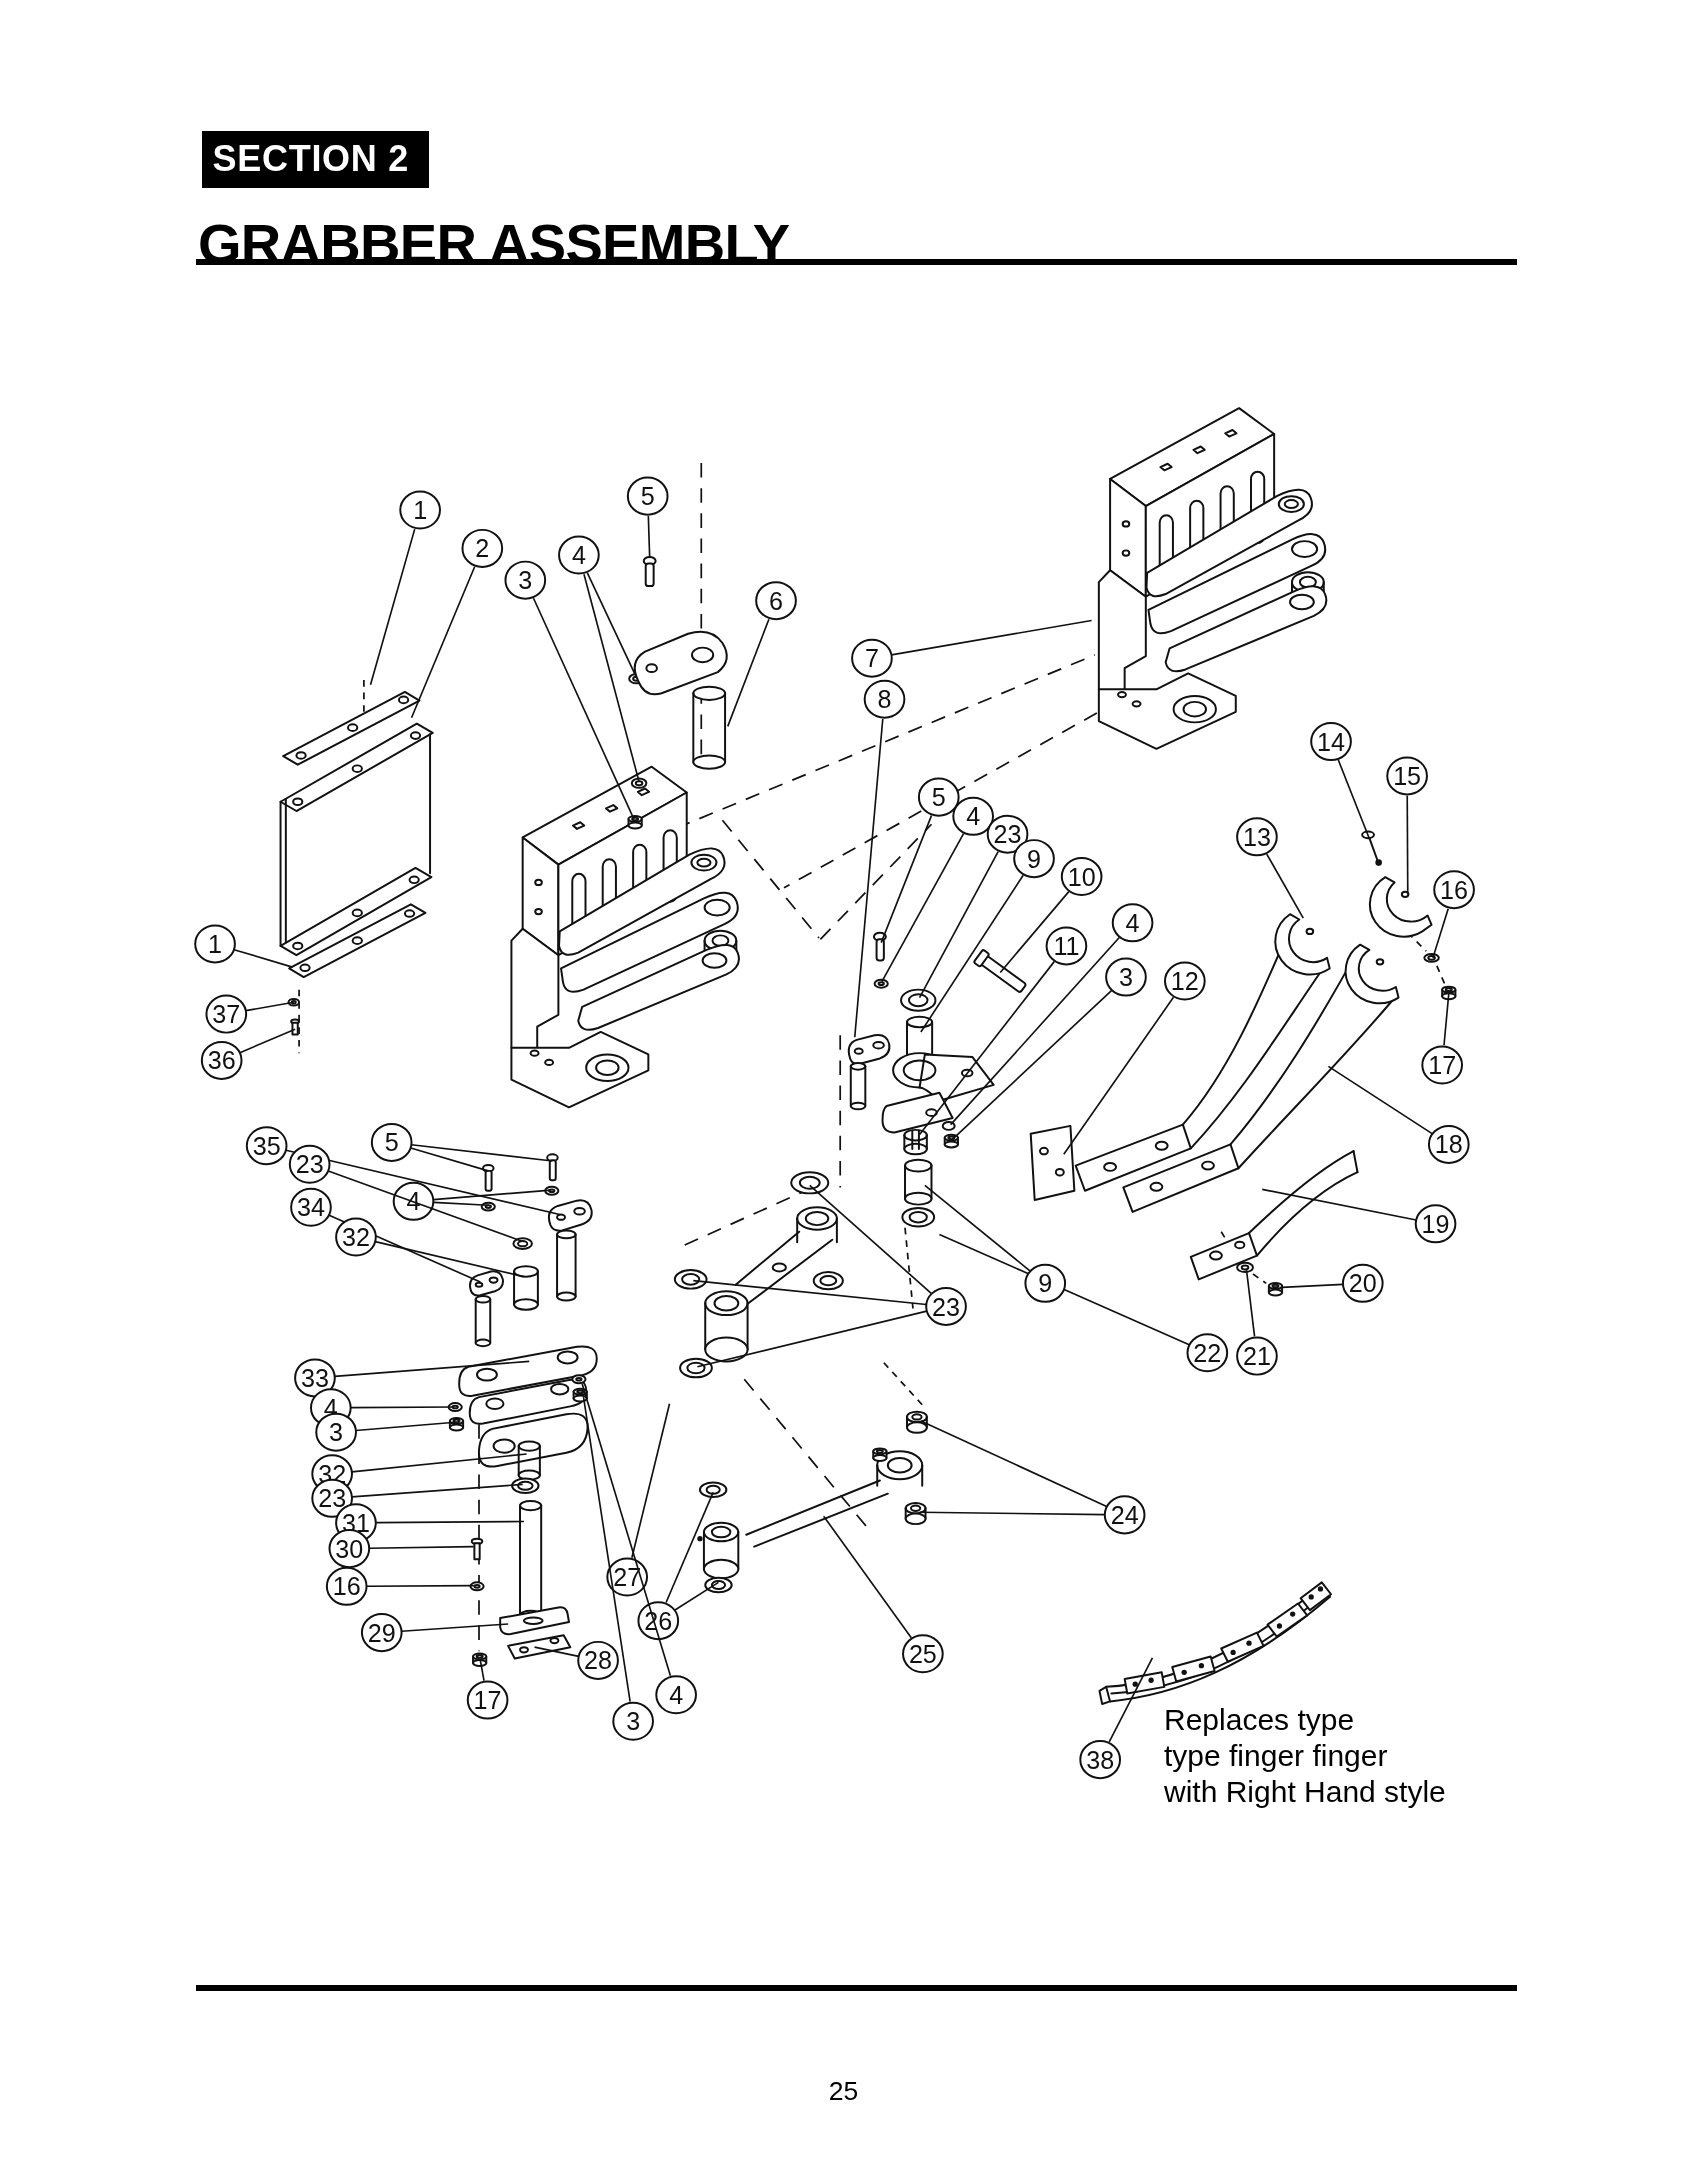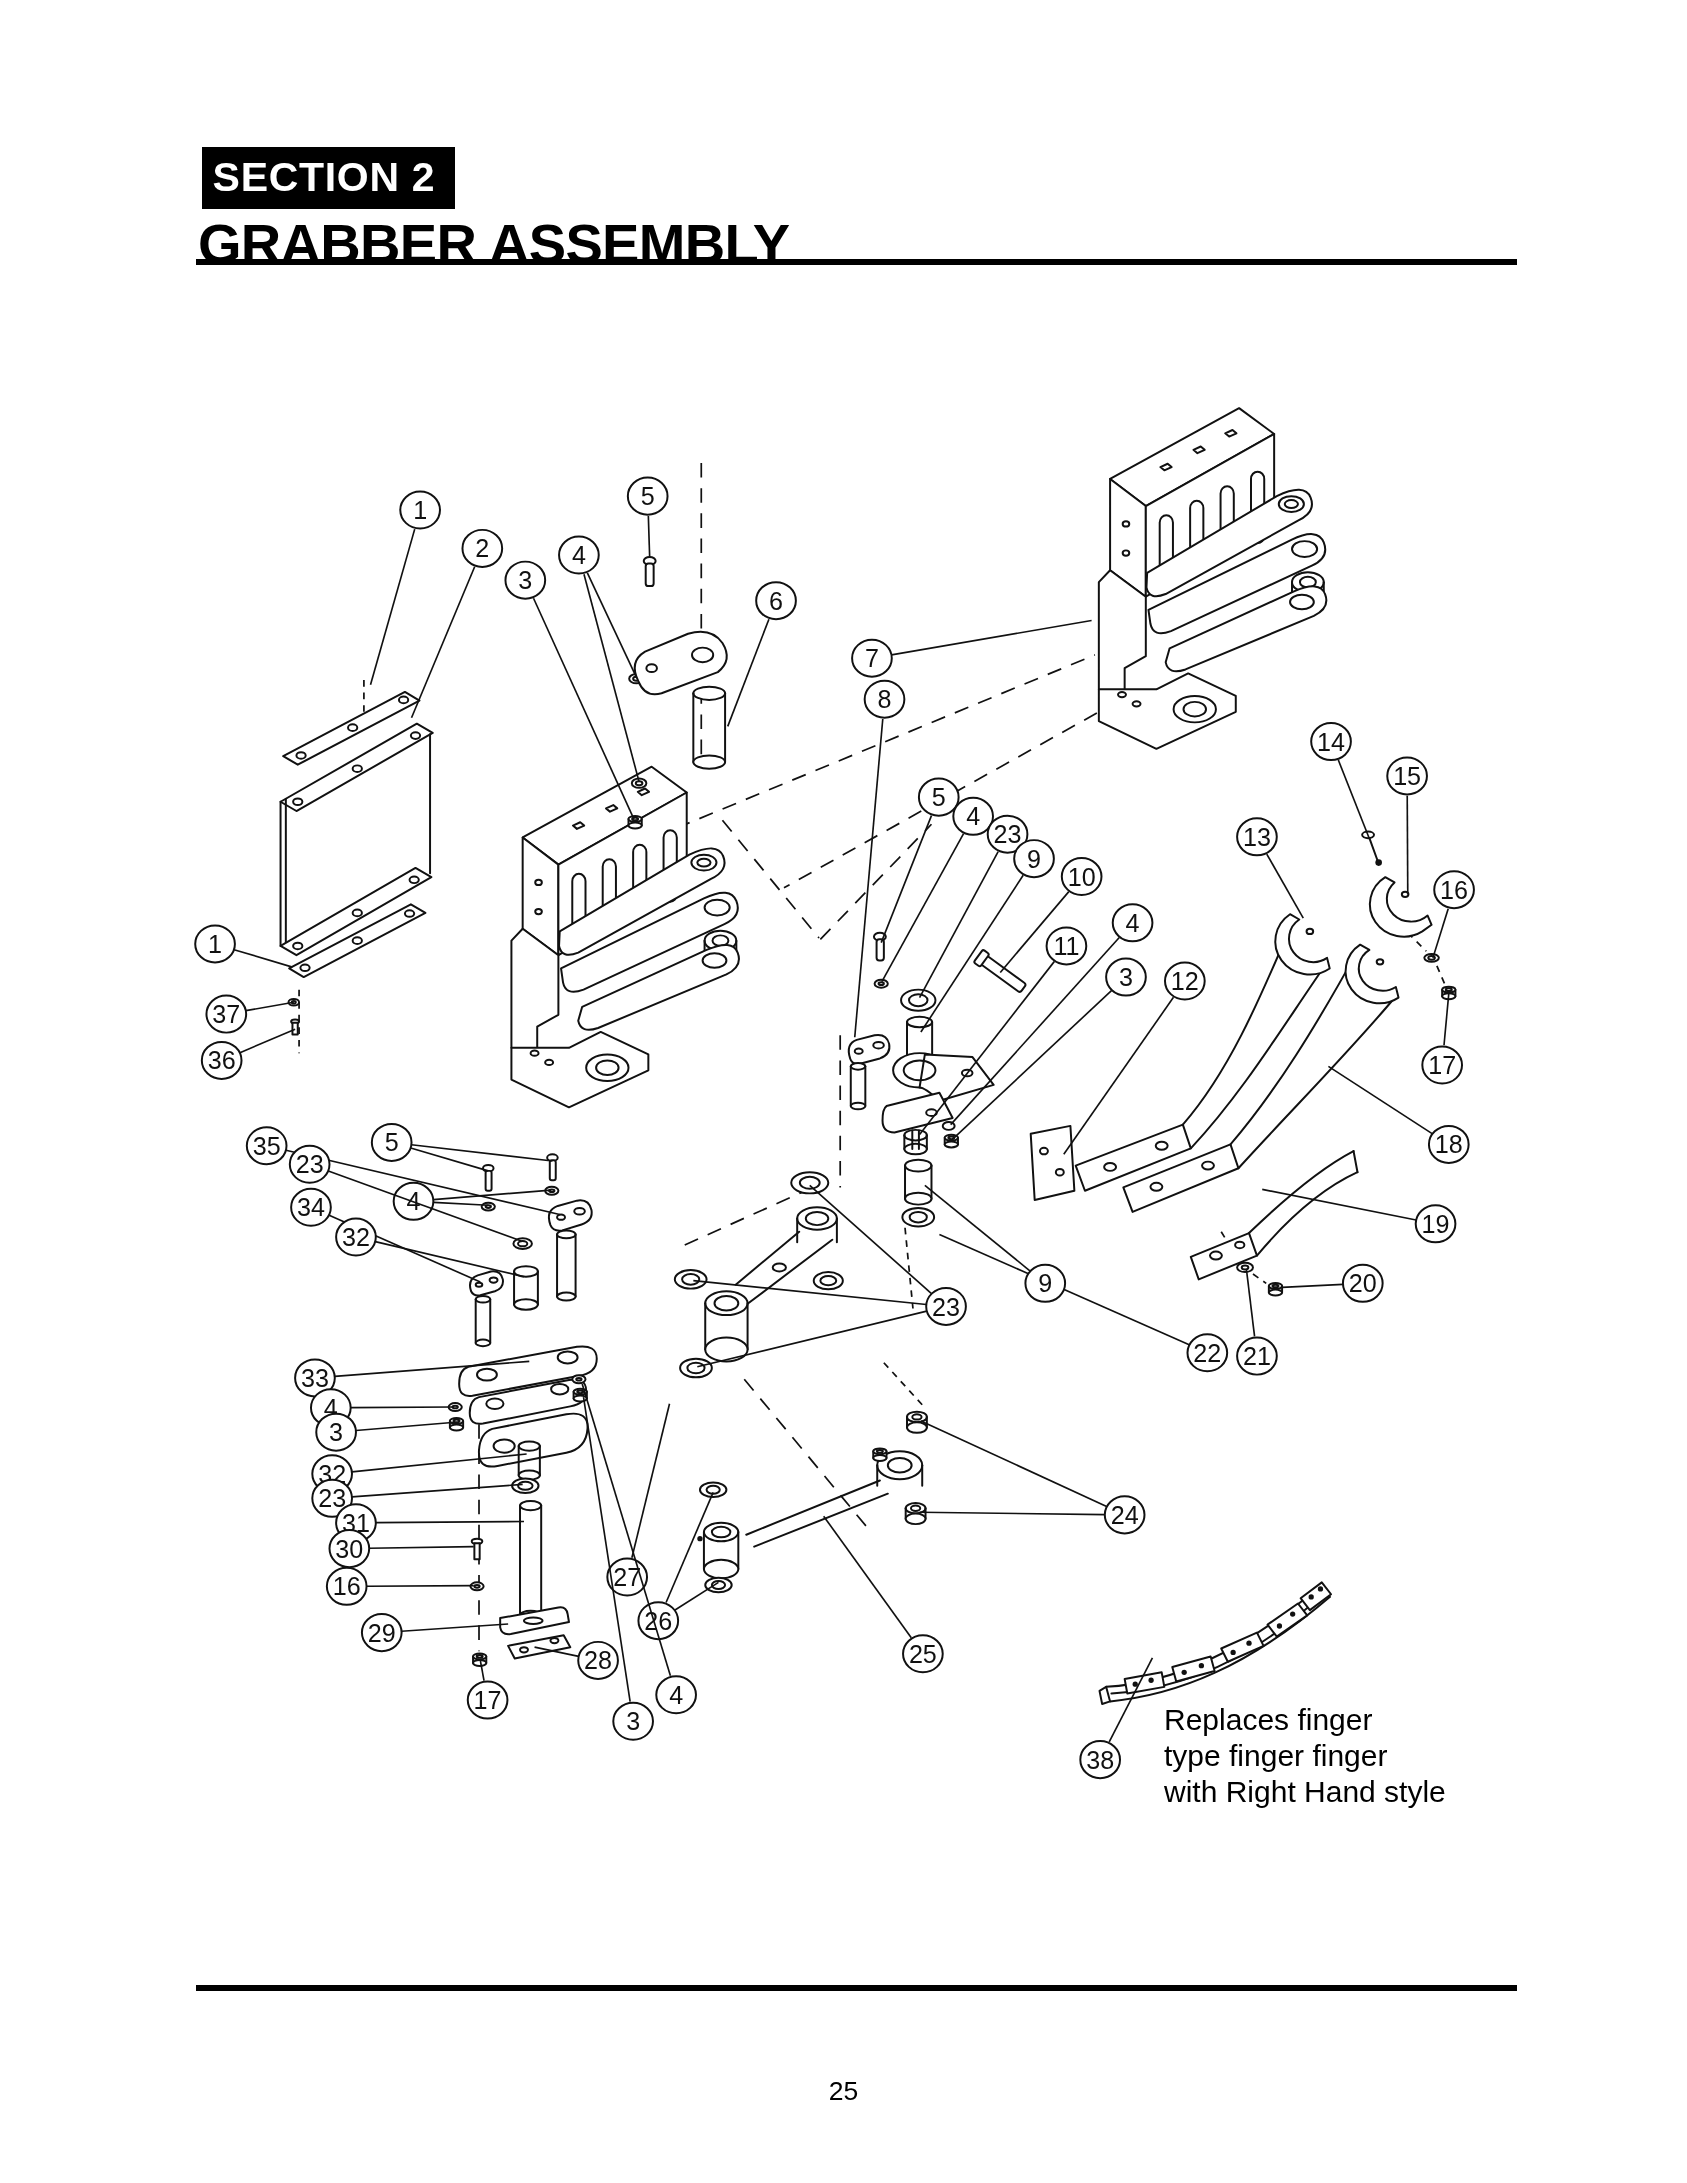--- a/index.html
+++ b/index.html
@@ -1,19 +1,19 @@
 <!DOCTYPE html>
 <html style="font-size:10.6px"><head>
 <meta charset="utf-8">
 <style>
   html,body{margin:0;padding:0;background:#fff;}
   body{width:1687px;height:2183px;position:relative;font-family:"Liberation Sans",sans-serif;color:#000;}
   .abs{position:absolute;}
-  #section-badge{left:202px;top:131px;background:#000;color:#fff;font-size:41px;font-weight:bold;
-    padding:6.6px 20px 8px 10.6px;letter-spacing:0.7px;white-space:nowrap;margin-top:16px;}
+  #section-badge{left:202px;top:131px;background:#000;color:#fff;font-size:36px;font-weight:bold;
+    padding:6.6px 20px 8px 10.6px;letter-spacing:0.7px;white-space:nowrap;}
   #page-title{left:198px;top:183px;font-size:56px;font-weight:bold;letter-spacing:-0.7px;white-space:nowrap;margin-top:28px;}
   .rule{left:196px;width:1321px;height:6px;background:#000;}
   #rule-top{top:259px;}
   #rule-bottom{top:1985px;}
   #note-block{left:1164px;top:1702px;font-size:30px;line-height:36px;}
   #page-number{left:0;top:2076px;width:1687px;text-align:center;font-size:26.5px;}
   svg{position:absolute;left:0;top:0;}
   .ln{fill:none;stroke:#111;stroke-width:3;stroke-linecap:round;stroke-linejoin:round;}
   .s{fill:#fff;stroke:#111;stroke-width:3;stroke-linejoin:round;}
   .dash{fill:none;stroke:#111;stroke-width:2.6;stroke-dasharray:22 16;}
@@ -653,19 +653,19 @@
       </g>
       <g>
         <line x1="1676.69301822849" y1="2633.3072809216774" x2="1742" y2="2506" class="leader"></line>
         <ellipse cx="1663" cy="2660" rx="30" ry="28" class="callout-circle"></ellipse>
         <text x="1663" y="2660" dy="0.36em" class="callout-text">38</text>
       </g>
     </g>
 </svg>
 
 <div class="abs" id="note-block">
-  <div>Replaces finger</div>
+  <div>Replaces type</div>
   <div>type finger finger</div>
   <div>with Right Hand style</div>
 </div>
 
 <div class="abs" id="page-number">25</div>
 
 
 </body></html>

